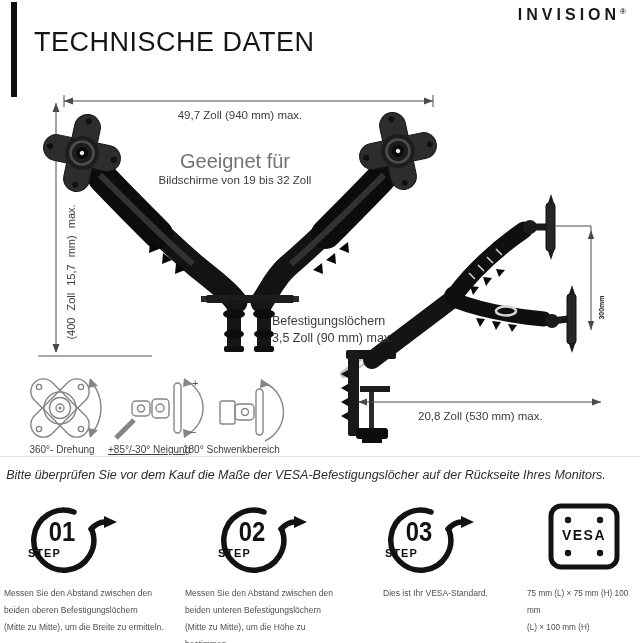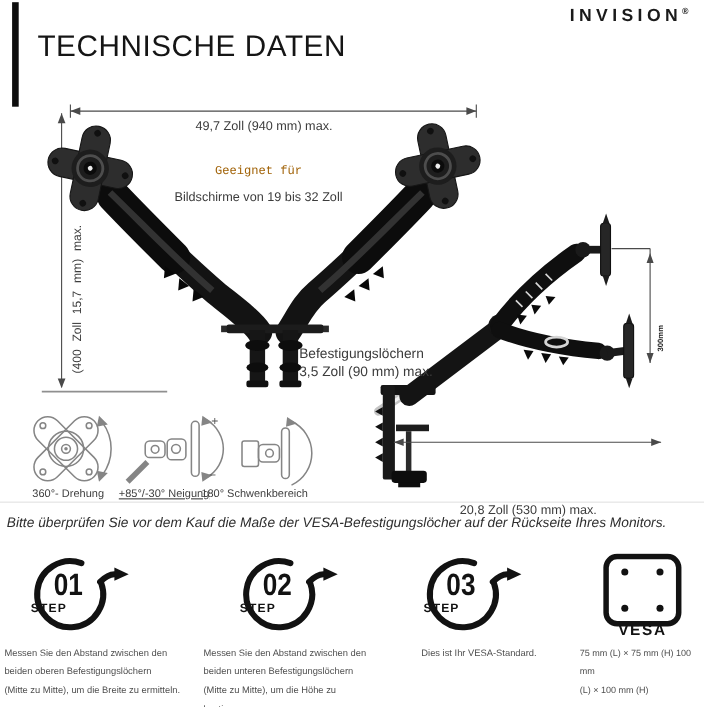--- a/index.html
+++ b/index.html
@@ -18,21 +18,21 @@
           font-size:12.5px;color:#2e2e2e;}
   .step{position:absolute;top:502px;width:96px;height:76px;}
   .step svg{position:absolute;left:0;top:0;}
   .step-num{position:absolute;left:0;top:16px;width:68px;text-align:center;font-size:28px;line-height:28px;
             font-weight:700;color:#121212;transform:scaleX(.85);}
   .step-word{position:absolute;left:0;top:45px;width:68px;text-align:left;font-size:11px;
              font-weight:700;letter-spacing:1px;color:#121212;}
   .desc{position:absolute;top:585px;font-size:8.5px;line-height:17px;color:#4f4f4f;white-space:pre-line;}
   .vesa-badge{position:absolute;left:548px;top:503px;width:72px;height:67px;}
   .vesa-label{position:absolute;left:0;top:24px;width:72px;text-align:center;font-size:14px;
-              font-weight:700;letter-spacing:1.5px;color:#121212;margin-top:37px;}
+              font-weight:700;letter-spacing:1.5px;color:#121212;}
   .feat-lbl{position:absolute;top:444px;font-size:10px;color:#3f3f3f;white-space:nowrap;}
   .tiny-mark{position:absolute;font-size:11px;color:#555;}
 </style>
 </head>
 <body>
 
 <div class="page">
 
   <svg class="art" width="640" height="643" viewBox="0 0 640 643">
 
@@ -196,27 +196,27 @@
     </g>
   </svg>
 
   <div class="title-bar"></div>
   <h1 class="page-title" style="margin:0;font-weight:400;">TECHNISCHE DATEN</h1>
   <div class="brand">
     <span>INVISION</span><sup>®</sup>
   </div>
 
   <div class="lbl center" style="left:160px;top:109px;width:160px;font-size:11.5px;">49,7 Zoll (940 mm) max.</div>
-  <div class="lbl center" style="left:155px;top:150px;width:160px;font-size:11px;color:#a16207;font-family:Liberation Mono, monospace;">Geeignet für</div>
+  <div class="lbl center" style="left:155px;top:150px;width:160px;font-size:20px;color:#737373;">Geeignet für</div>
   <div class="lbl center" style="left:140px;top:174px;width:190px;font-size:11.5px;">Bildschirme von 19 bis 32 Zoll</div>
   <div class="lbl center rot" style="left:-4px;top:265px;width:152px;height:14px;font-size:11px;word-spacing:4px;">(400 Zoll 15,7 mm) max.</div>
   <div class="lbl" style="left:272px;top:314px;font-size:12.5px;">Befestigungslöchern</div>
   <div class="lbl" style="left:272px;top:331px;font-size:12.5px;">3,5 Zoll (90 mm) max.</div>
 
-  <div class="lbl" style="left:418px;top:410px;font-size:11.5px;margin-top:48px;">20,8 Zoll (530 mm) max.</div>
+  <div class="lbl" style="left:418px;top:410px;font-size:11.5px;">20,8 Zoll (530 mm) max.</div>
   <div class="lbl center rot" style="left:586px;top:303px;width:32px;height:9px;font-size:7px;font-weight:700;color:#222;">300mm</div>
 
   <div class="feat-lbl center" style="left:27px;width:70px;">360°- Drehung</div>
   <div class="feat-lbl" style="left:108px;text-decoration:underline;">+85°/-30° Neigung</div>
   <div class="feat-lbl" style="left:183px;">180° Schwenkbereich</div>
   <div class="tiny-mark" style="left:192px;top:377px;">+</div>
   <div class="tiny-mark" style="left:190px;top:426px;">−</div>
 
   <div class="divider"></div>
   <div class="notice">Bitte überprüfen Sie vor dem Kauf die Maße der VESA-Befestigungslöcher auf der Rückseite Ihres Monitors.</div>

